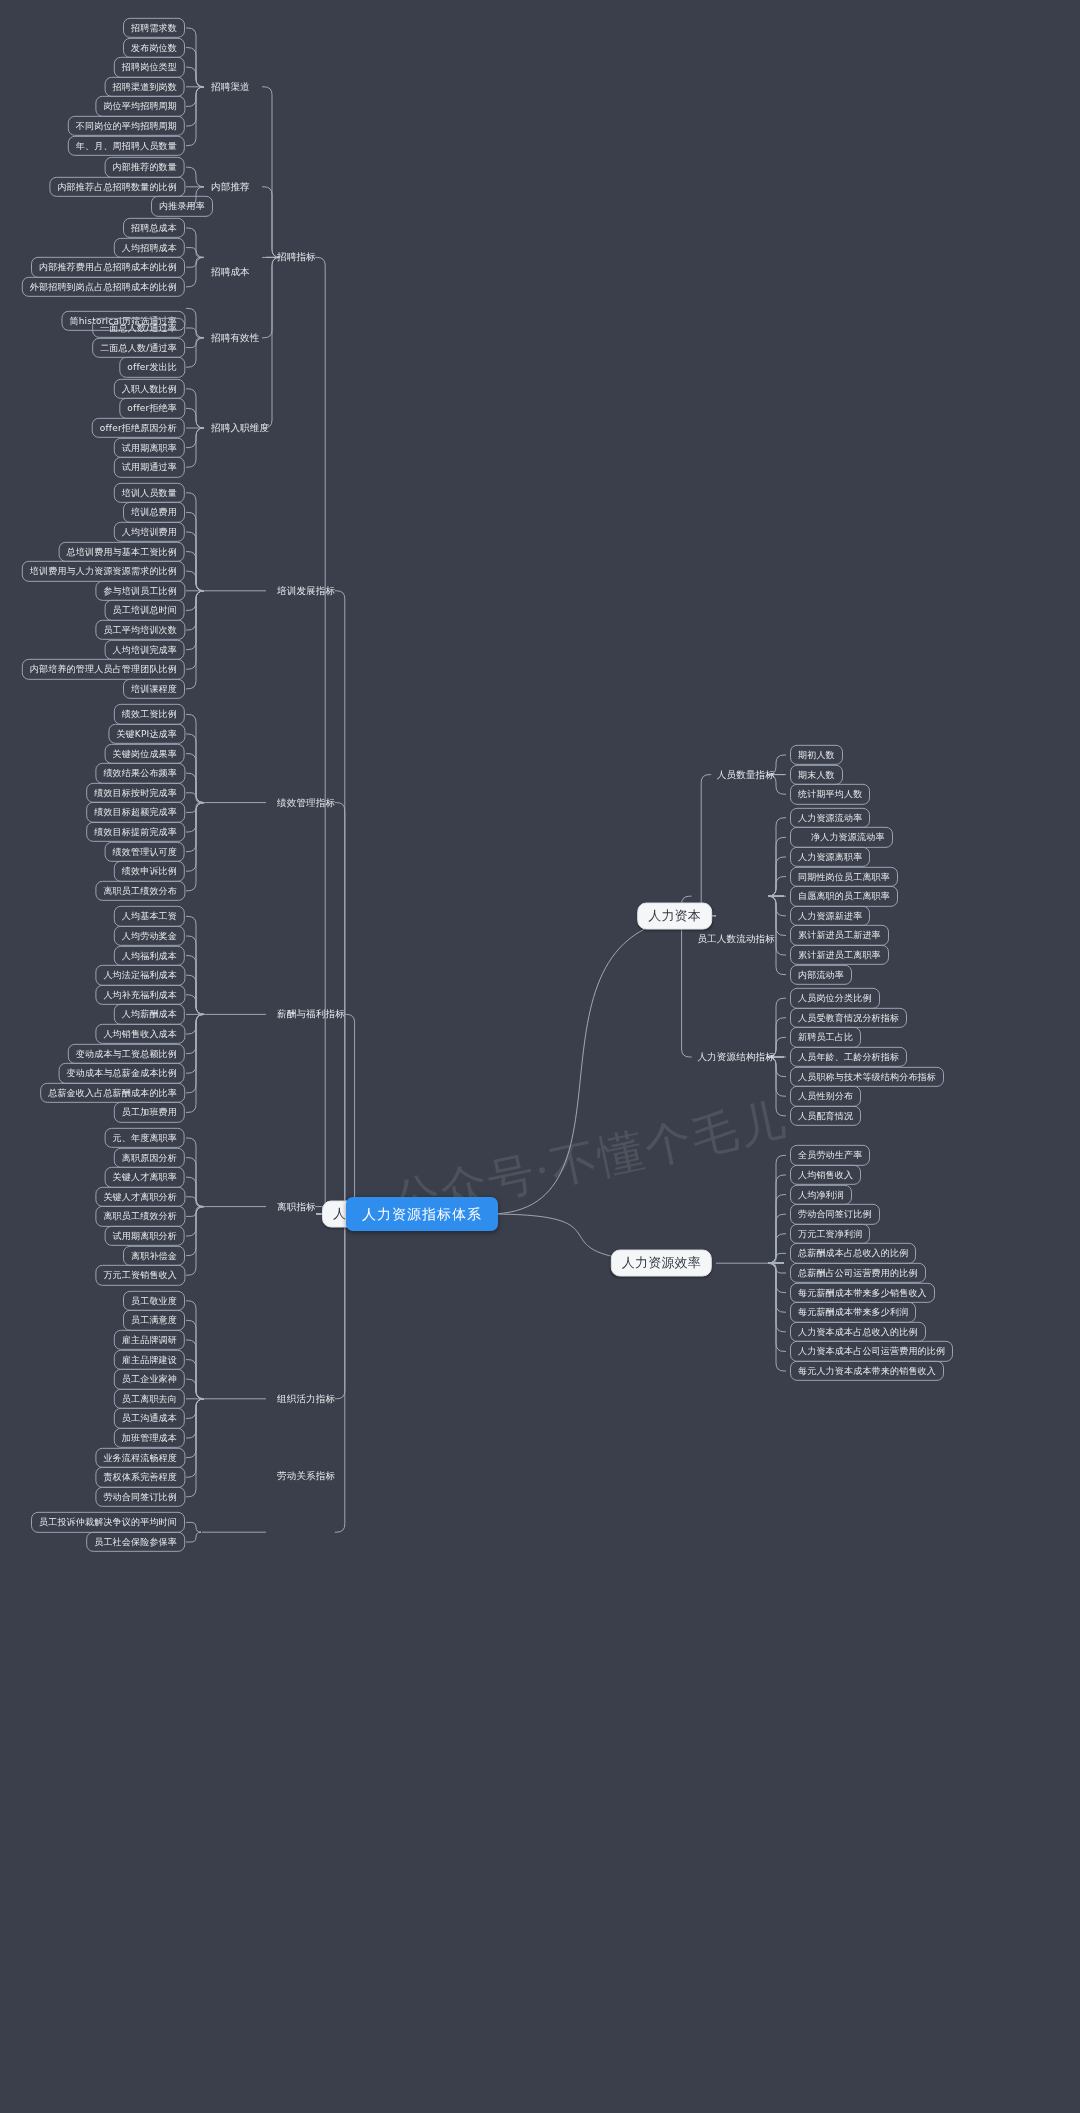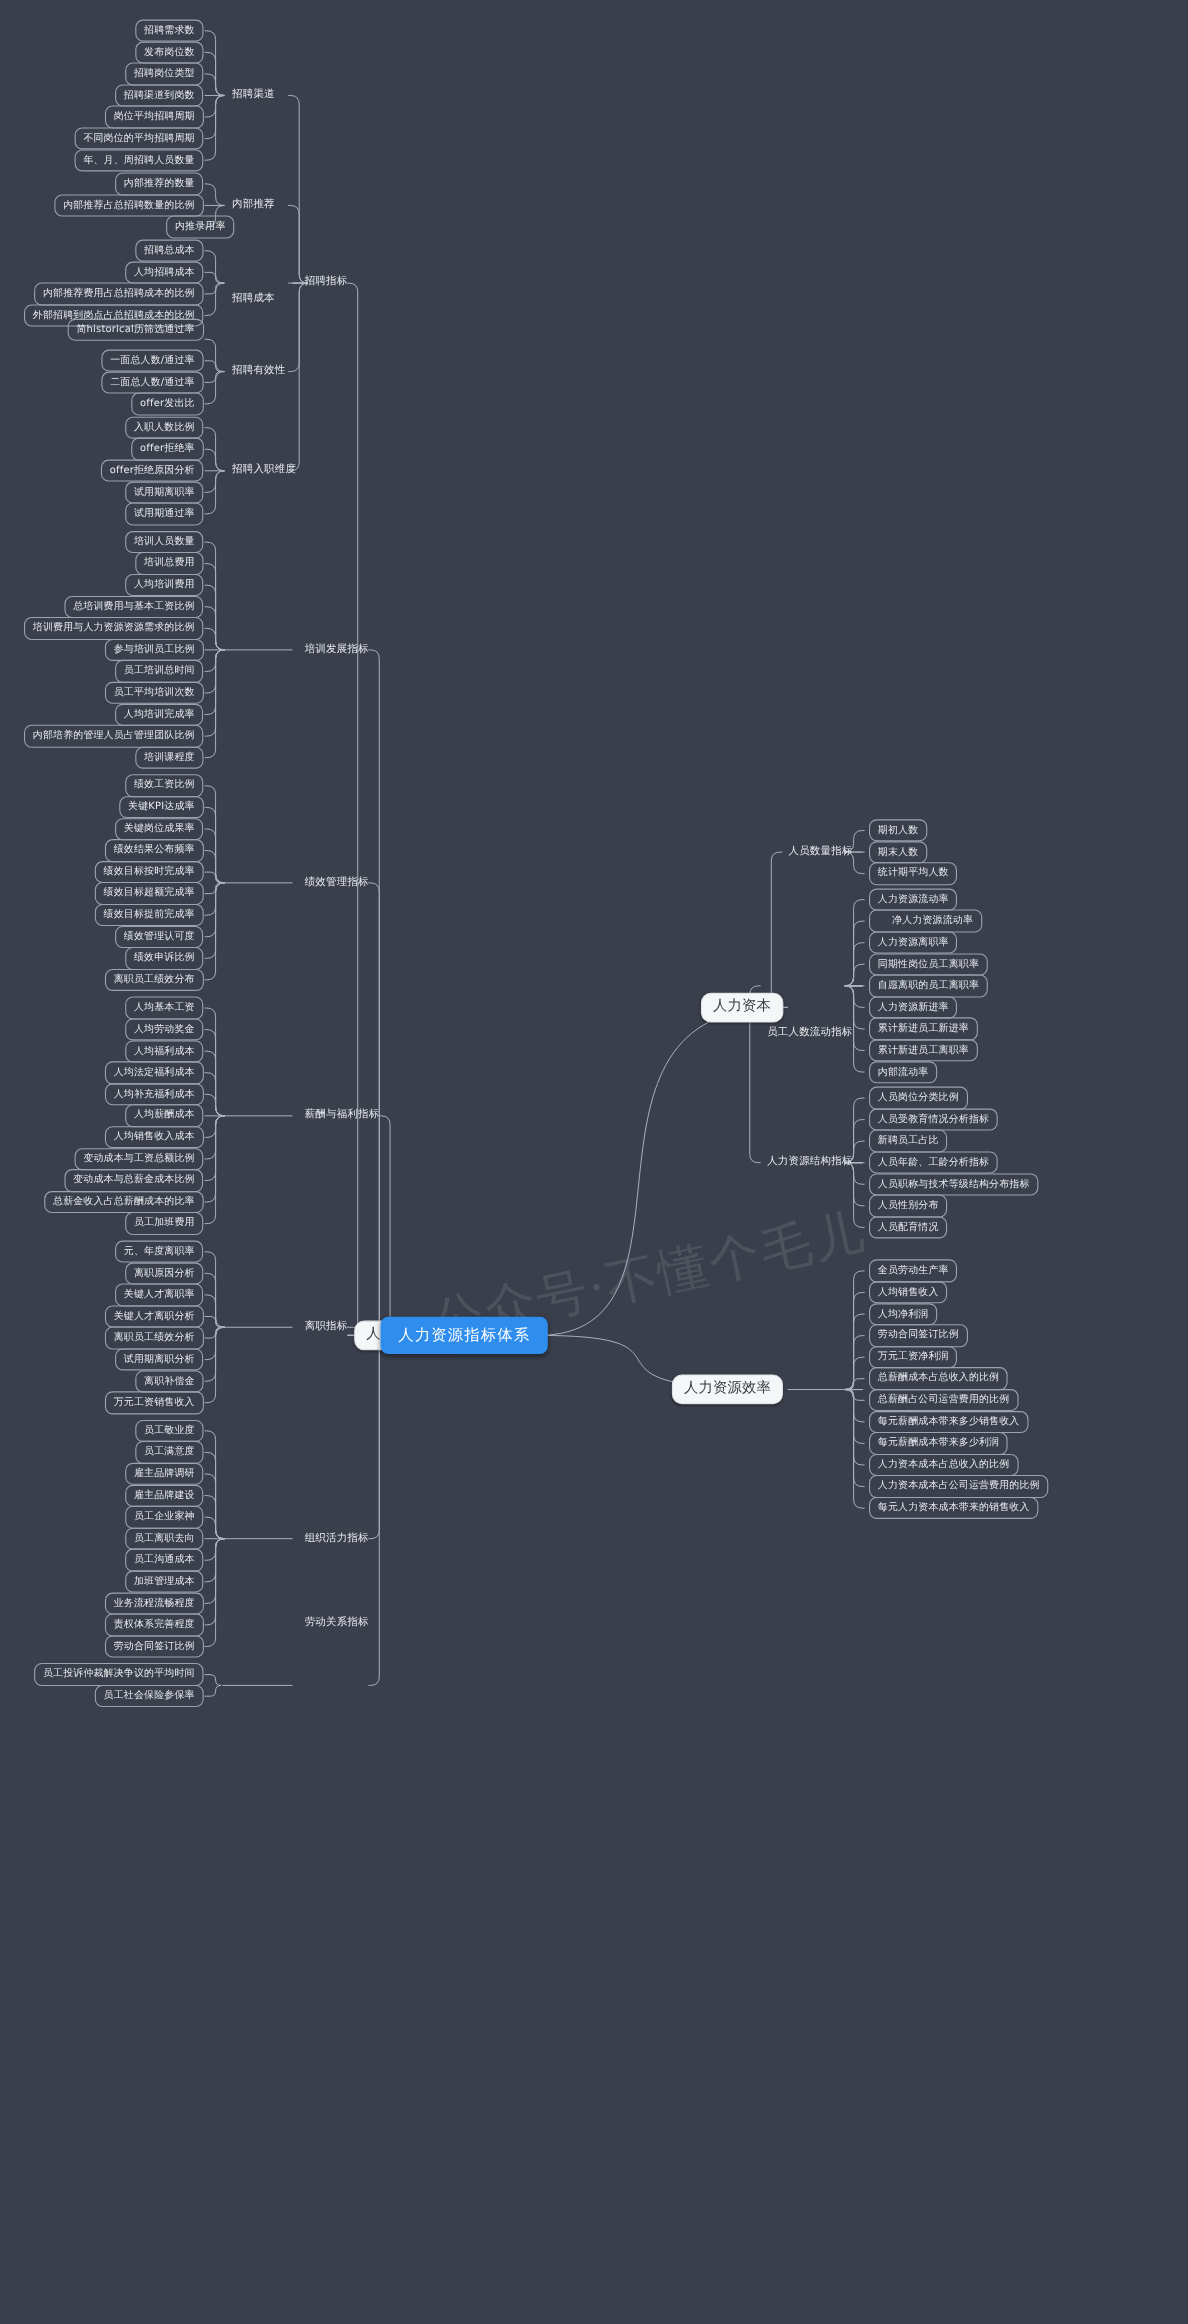--- a/index.html
+++ b/index.html
@@ -226,21 +226,21 @@
       <div class="node leaf" style="top: 106.4px; left: 185px; transform: translate(-100%, -50%);">岗位平均招聘周期</div>
       <div class="node leaf" style="top: 126px; left: 185px; transform: translate(-100%, -50%);">不同岗位的平均招聘周期</div>
       <div class="node leaf" style="top: 145.6px; left: 185px; transform: translate(-100%, -50%);">年、月、周招聘人员数量</div>
       <div class="node leaf" style="top: 167.2px; left: 185px; transform: translate(-100%, -50%);">内部推荐的数量</div>
       <div class="node leaf" style="top: 186.8px; left: 185px; transform: translate(-100%, -50%);">内部推荐占总招聘数量的比例</div>
       <div class="node leaf" style="top: 206.4px; left: 185px; transform: translate(-100%, -50%); margin-left: 28px;">内推录用率</div>
       <div class="node leaf" style="top: 228px; left: 185px; transform: translate(-100%, -50%);">招聘总成本</div>
       <div class="node leaf" style="top: 247.6px; left: 185px; transform: translate(-100%, -50%);">人均招聘成本</div>
       <div class="node leaf" style="top: 267.2px; left: 185px; transform: translate(-100%, -50%);">内部推荐费用占总招聘成本的比例</div>
       <div class="node leaf" style="top: 286.8px; left: 185px; transform: translate(-100%, -50%);">外部招聘到岗点占总招聘成本的比例</div>
-      <div class="node leaf" style="top: 300px; left: 185px; transform: translate(-100%, -50%);">简historical历筛选通过率</div>
+      <div class="node leaf" style="top: 321px; left: 185px; transform: translate(-100%, -50%);">简historical历筛选通过率</div>
       <div class="node leaf" style="top: 328px; left: 185px; transform: translate(-100%, -50%);">一面总人数/通过率</div>
       <div class="node leaf" style="top: 347.6px; left: 185px; transform: translate(-100%, -50%);">二面总人数/通过率</div>
       <div class="node leaf" style="top: 367.2px; left: 185px; transform: translate(-100%, -50%);">offer发出比</div>
       <div class="node leaf" style="top: 388.8px; left: 185px; transform: translate(-100%, -50%);">入职人数比例</div>
       <div class="node leaf" style="top: 408.4px; left: 185px; transform: translate(-100%, -50%);">offer拒绝率</div>
       <div class="node leaf" style="top: 428px; left: 185px; transform: translate(-100%, -50%);">offer拒绝原因分析</div>
       <div class="node leaf" style="top: 447.6px; left: 185px; transform: translate(-100%, -50%);">试用期离职率</div>
       <div class="node leaf" style="top: 467.2px; left: 185px; transform: translate(-100%, -50%);">试用期通过率</div>
       <div class="node leaf" style="top: 492.8px; left: 185px; transform: translate(-100%, -50%);">培训人员数量</div>
       <div class="node leaf" style="top: 512.4px; left: 185px; transform: translate(-100%, -50%);">培训总费用</div>

